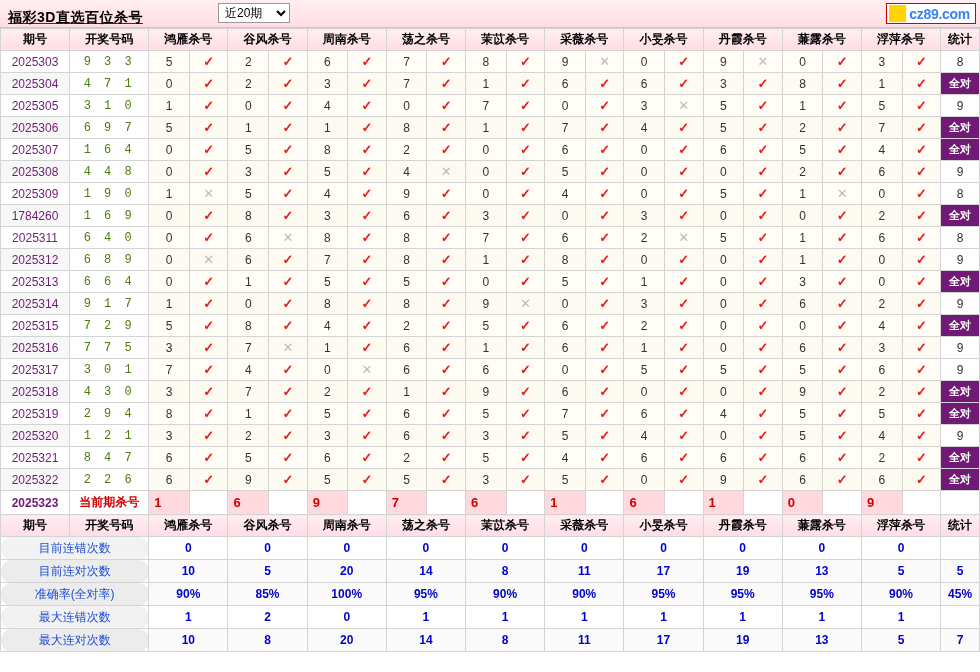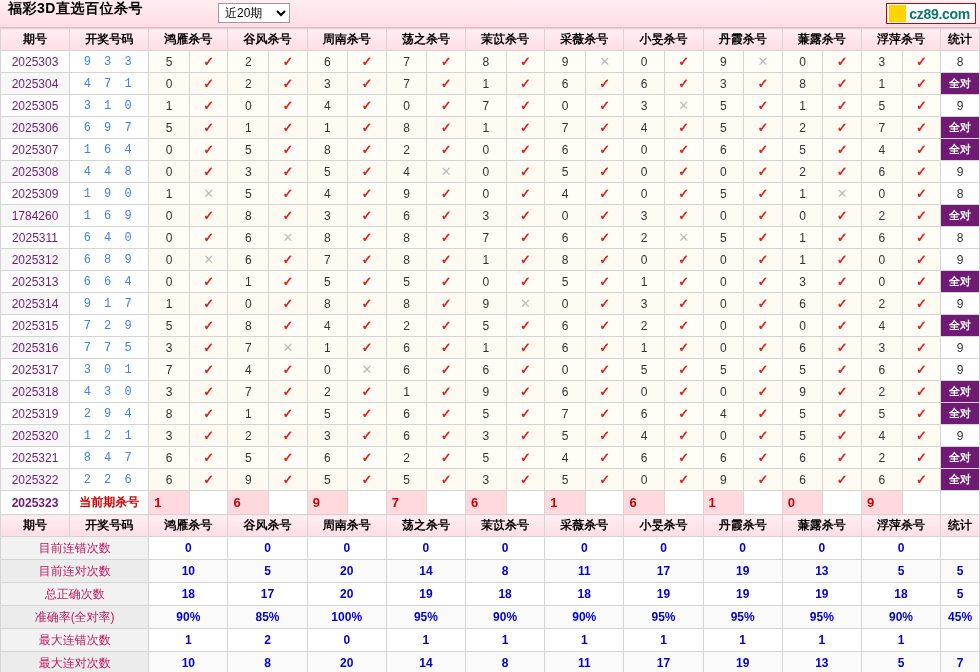--- a/index.html
+++ b/index.html
@@ -13,22 +13,23 @@
     overflow: hidden;
   }
   #app { width: 980px; height: 672px; position: relative; }
 
   
   .topbar {
     height: 28px;
     background: linear-gradient(to bottom, #ffeef2, #ffdde4);
     border-bottom: 1px solid #e7b9c2;
     display: flex;
-    align-items: flex-start;
+    align-items: flex-end;
     position: relative;
+    text-decoration: underline;
   }
   .topbar-title {
     font-size: 14px;
     font-weight: bold;
     color: #000;
     padding-left: 8px;
     letter-spacing: 0.5px;
   }
   .period-select {
     position: absolute;
@@ -51,21 +52,21 @@
     align-items: center;
     border: 1px solid #c00;
     background: #fff;
   }
   .logo-sq {
     width: 17px; height: 17px;
     background: #ffd400;
     margin: 1px 3px 1px 2px;
   }
   .logo-text {
-    color: #0f766e;
+    color: #3b82f6;
     font-weight: bold;
     font-size: 14px;
     padding-right: 5px;
     letter-spacing: -0.3px;
   }
 
   
   table.grid {
     border-collapse: collapse;
     width: 980px;
@@ -91,21 +92,21 @@
   col.c-period { width: 68px; }
   col.c-num    { width: 78px; }
   col.c-kill   { width: 40px; }
   col.c-chk    { width: 38px; }
   col.c-stat   { width: 38px; }
 
   td.period { color: #701a75; }
   tr.alt td.period { background: #f7f7f7; }
   tr.alt td.killn { background: #fdfaf2; }
   td.num {
-    color: #3b82f6;
+    color: #4d7c0f;
     letter-spacing: 3px;
     font-family: "Liberation Mono", monospace;
     font-size: 12.5px;
   }
   td.killn { background: #fffdf6; }
   td.chk { background: #fffdf6; }
   tr.alt td.chk { background: #fdfaf2; }
   .tick { color: #d22; font-size: 13px; font-weight: bold; }
   .cross { color: #bbb; font-size: 13px; }
   td.stat { color: #333; }
@@ -127,22 +128,23 @@
     font-weight: bold;
     font-size: 13px;
     text-align: left;
     padding-left: 5px;
   }
   tr.current td.blank { background: #fff; }
 
   
   td.statlabel {
     background: #f2f2f2;
-    color: #be185d;
+    color: #1d4ed8;
     text-align: center;
+    border-radius: 11px;
   }
   td.statval { color: #0000cc; font-weight: bold; }
   td.statval.pct { color: #0000cc; font-weight: bold; }
   tr.statrow td { height: 23px; }
   tr.statrow.alt2 td.statval { background: #fafafa; }
   tr.statrow.alt2 td.statlabel { background: #ececec; }
 </style>
 </head>
 <body>
 
@@ -766,34 +768,20 @@
           <td class="statval" colspan="2">20</td>
           <td class="statval" colspan="2">14</td>
           <td class="statval" colspan="2">8</td>
           <td class="statval" colspan="2">11</td>
           <td class="statval" colspan="2">17</td>
           <td class="statval" colspan="2">19</td>
           <td class="statval" colspan="2">13</td>
           <td class="statval" colspan="2">5</td>
           <td class="statval pct">5</td>
         </tr>
-        <tr class="statrow">
-          <td class="statlabel" colspan="2">总正确次数</td>
-          <td class="statval" colspan="2">18</td>
-          <td class="statval" colspan="2">17</td>
-          <td class="statval" colspan="2">20</td>
-          <td class="statval" colspan="2">19</td>
-          <td class="statval" colspan="2">18</td>
-          <td class="statval" colspan="2">18</td>
-          <td class="statval" colspan="2">19</td>
-          <td class="statval" colspan="2">19</td>
-          <td class="statval" colspan="2">19</td>
-          <td class="statval" colspan="2">18</td>
-          <td class="statval pct">5</td>
-        </tr>
         <tr class="statrow alt2">
           <td class="statlabel" colspan="2">准确率(全对率)</td>
           <td class="statval" colspan="2">90%</td>
           <td class="statval" colspan="2">85%</td>
           <td class="statval" colspan="2">100%</td>
           <td class="statval" colspan="2">95%</td>
           <td class="statval" colspan="2">90%</td>
           <td class="statval" colspan="2">90%</td>
           <td class="statval" colspan="2">95%</td>
           <td class="statval" colspan="2">95%</td>

